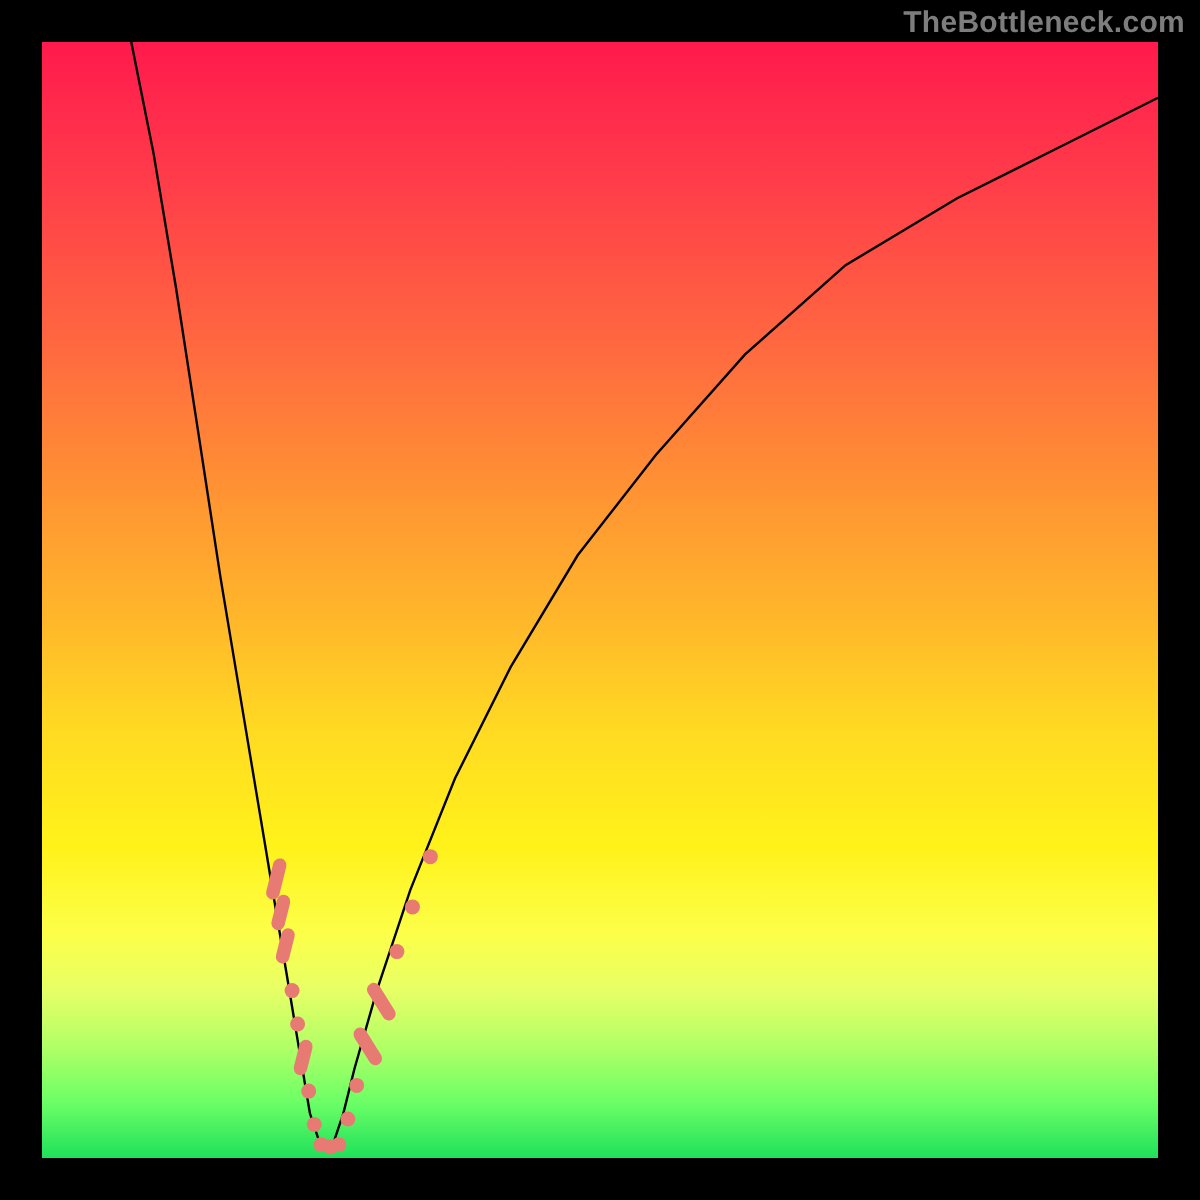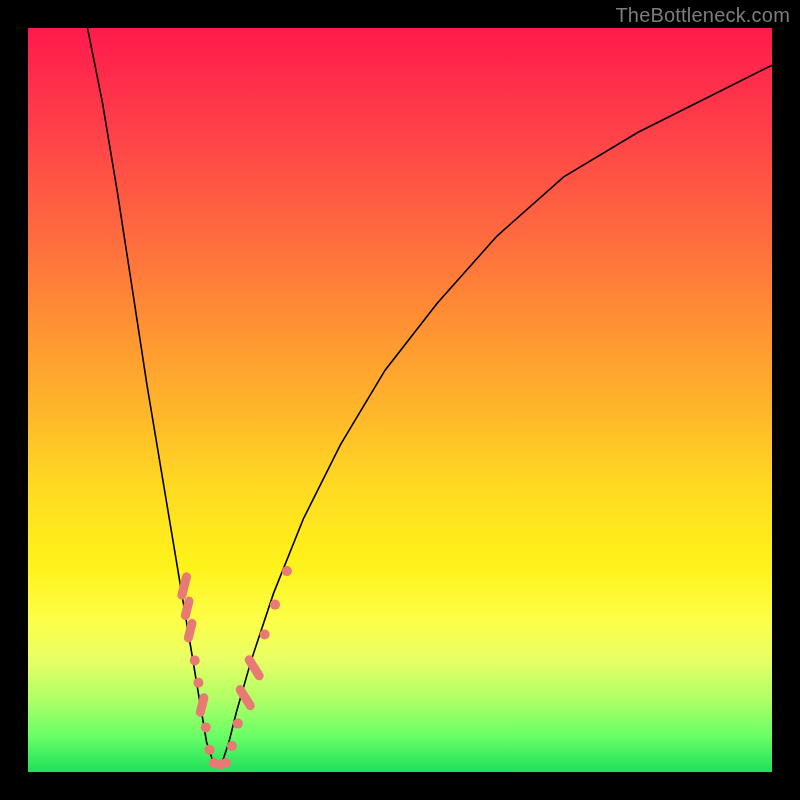--- a/index.html
+++ b/index.html
@@ -37,21 +37,21 @@
       #6cff66 95%,
       #1fe05a 100%
     );
   }
   .watermark {
     position: absolute;
     top: 4px;
     right: 10px;
     color: #7d7d7d;
     font-size: 20px;
-    font-weight: 400;
+    font-weight: 700;
     letter-spacing: 0.2px;
     user-select: none;
   }
   svg.curve {
     position: absolute;
     left: 0;
     top: 0;
     width: 744px;
     height: 744px;
     overflow: visible;

